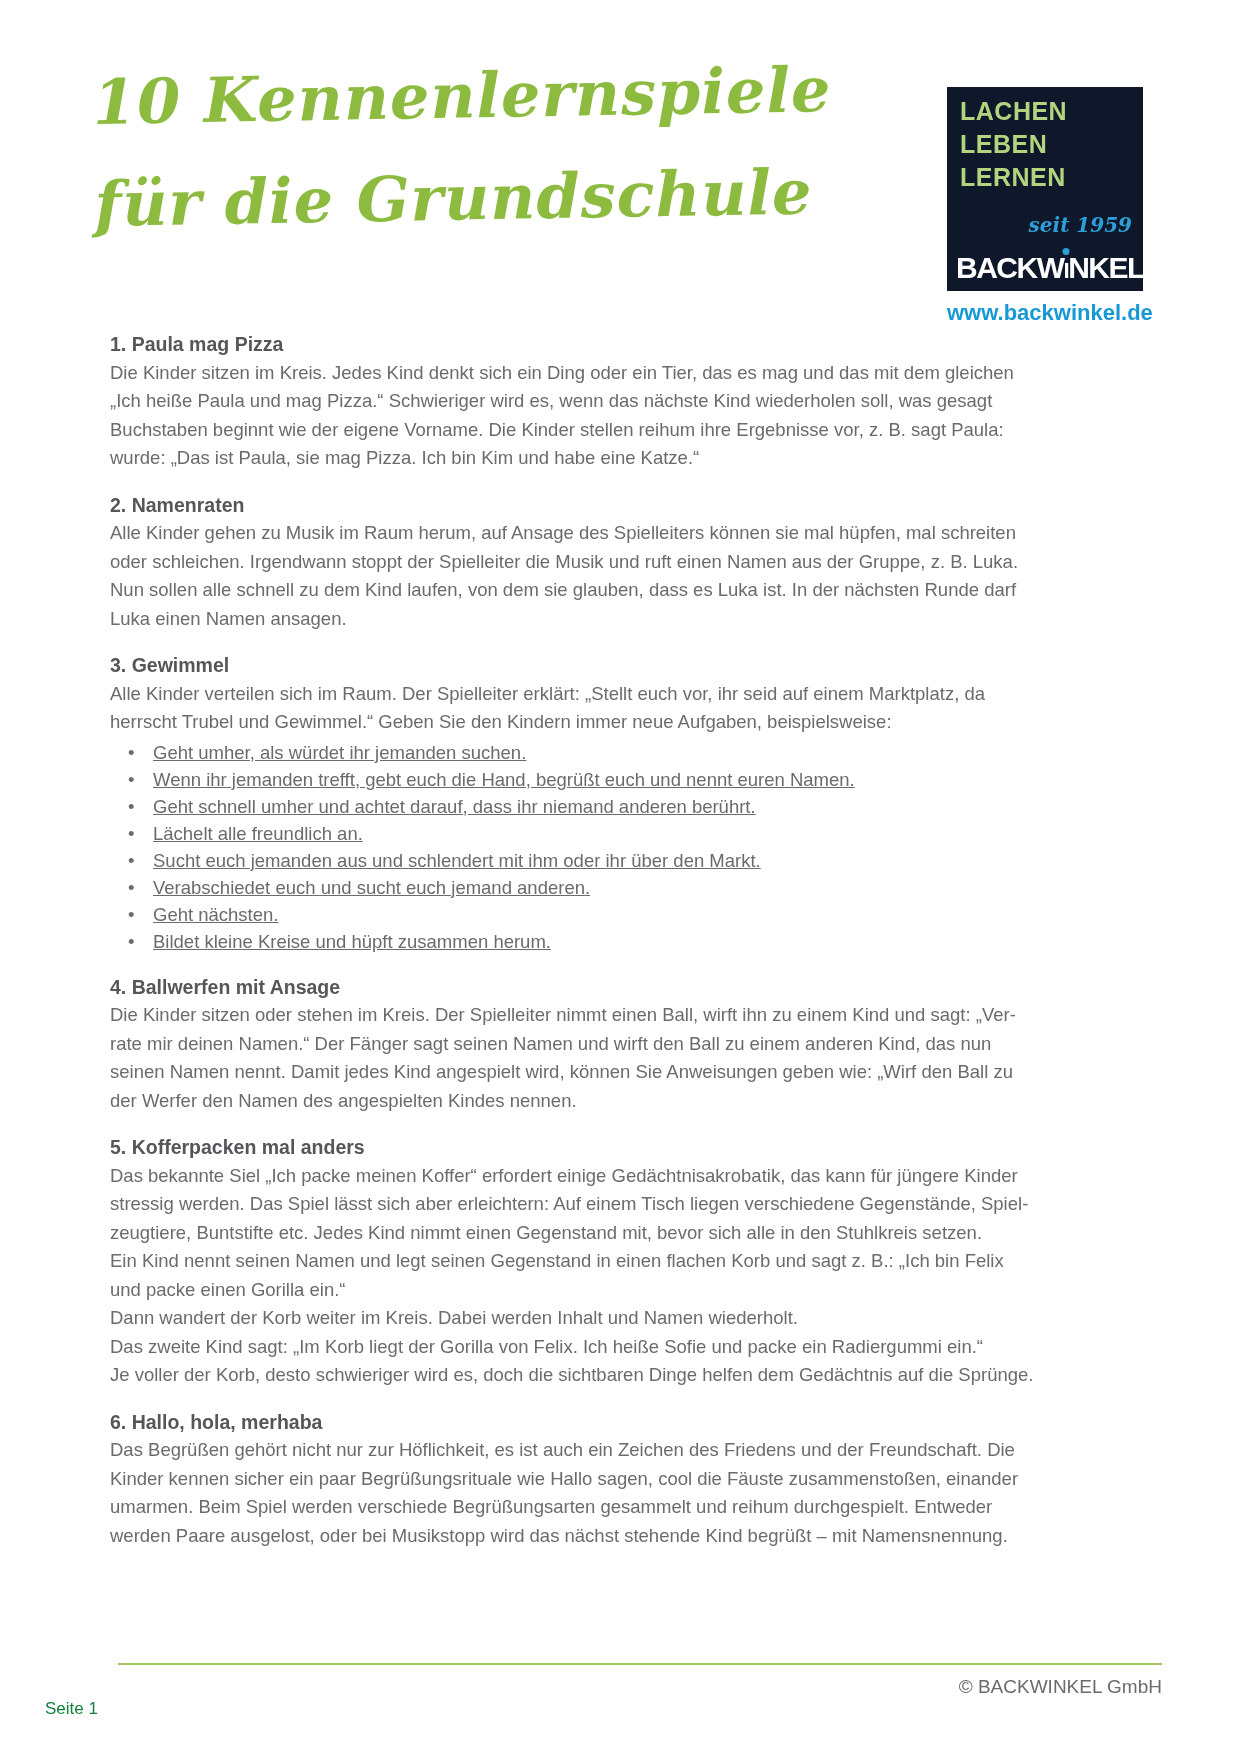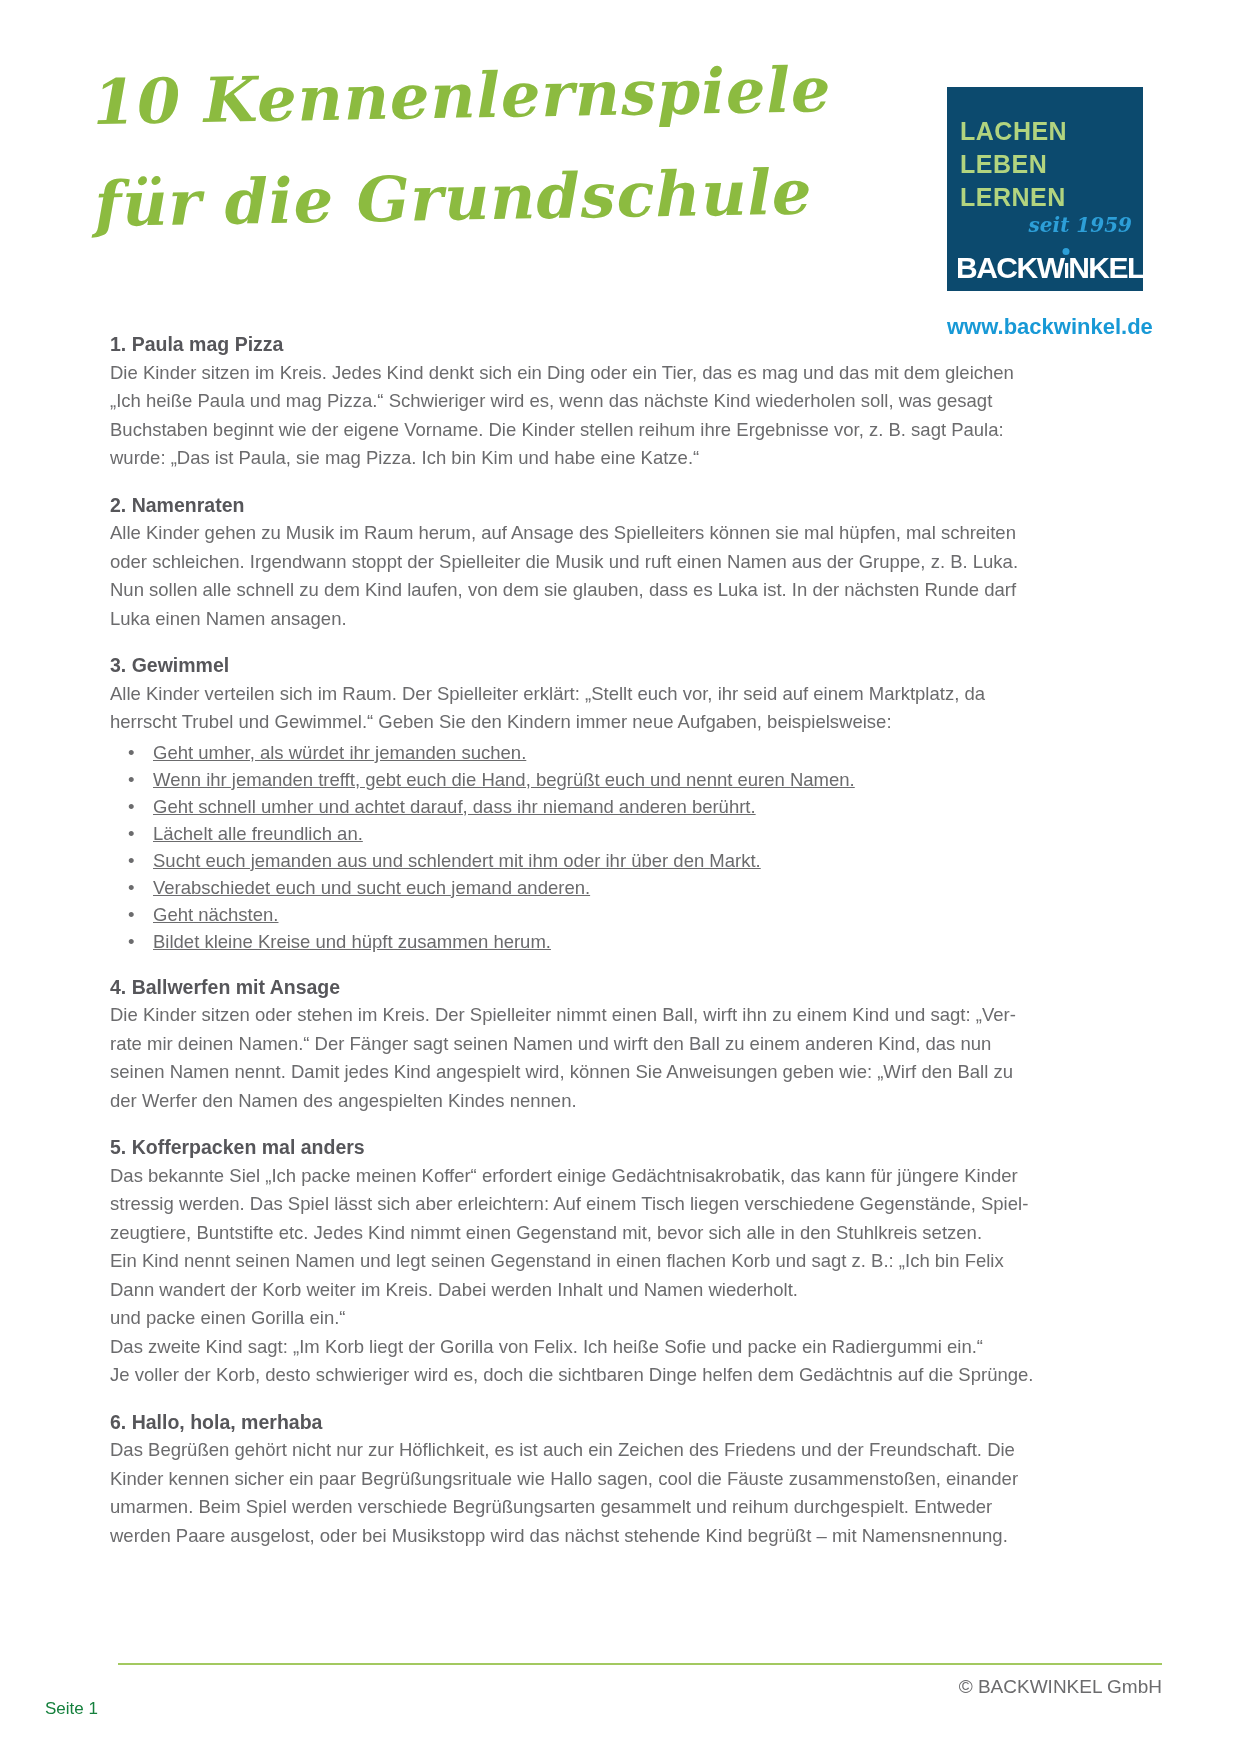--- a/index.html
+++ b/index.html
@@ -10,43 +10,43 @@
   }
   
   .doc-title{
     position:absolute;left:92px;top:52px;
     font-family:"DejaVu Serif", serif;font-style:italic;font-weight:700;
     font-size:62px;line-height:102px;letter-spacing:1px;color:#8cbb40;
     transform:rotate(-1deg);transform-origin:left top;white-space:nowrap;
   }
   .logo-wrap{position:absolute;left:947px;top:87px;width:196px;}
   .logo-box{
-    width:196px;height:204px;background:#0c4a6e;position:relative;
-    box-sizing:border-box;padding:28px 13px;
+    width:196px;height:204px;background:#0f172a;position:relative;
+    box-sizing:border-box;padding:8px 13px;
   }
   .logo-tagline div{
     color:#b2d47f;font-weight:700;font-size:25px;line-height:33px;letter-spacing:.5px;
   }
   .logo-since{
     position:absolute;right:11px;top:126px;color:#2d9fd8;
     font-family:"DejaVu Serif", serif;font-style:italic;font-weight:700;font-size:20px;
     white-space:nowrap;
   }
   .logo-brand{
     position:absolute;left:9px;right:9px;bottom:6px;color:#ffffff;
     font-weight:700;font-size:30px;letter-spacing:-1.5px;white-space:nowrap;
   }
   .brand-i{position:relative;display:inline-block;}
   .brand-i-letter{font-size:0.74em;}
   .brand-i-dot{
     position:absolute;width:7px;height:7px;border-radius:50%;
     background:#2d9fd8;top:-3px;left:50%;transform:translateX(-50%);
   }
   .logo-url{
-    margin-top:23px;text-align:center;color:#1899d6;font-weight:700;font-size:22px;
+    margin-top:9px;text-align:center;color:#1899d6;font-weight:700;font-size:22px;
     text-decoration:none;display:block;
   }
   
   .doc-body{
     position:absolute;left:110px;top:318px;width:940px;
     color:#6b6b6d;font-size:18.5px;
   }
   .content-section{margin:12px 0 18px 0;}
   .section-heading{
     margin:0;font-size:19.5px;line-height:28.5px;font-weight:700;color:#56565a;
@@ -148,22 +148,22 @@
       <div class="line">rate mir deinen Namen.“ Der Fänger sagt seinen Namen und wirft den Ball zu einem anderen Kind, das nun</div>
       <div class="line">seinen Namen nennt. Damit jedes Kind angespielt wird, können Sie Anweisungen geben wie: „Wirf den Ball zu</div>
       <div class="line">der Werfer den Namen des angespielten Kindes nennen.</div>
     </section>
     <section class="content-section">
       <h3 class="section-heading">5. Kofferpacken mal anders</h3>
       <div class="line">Das bekannte Siel „Ich packe meinen Koffer“ erfordert einige Gedächtnisakrobatik, das kann für jüngere Kinder</div>
       <div class="line">stressig werden. Das Spiel lässt sich aber erleichtern: Auf einem Tisch liegen verschiedene Gegenstände, Spiel-</div>
       <div class="line">zeugtiere, Buntstifte etc. Jedes Kind nimmt einen Gegenstand mit, bevor sich alle in den Stuhlkreis setzen.</div>
       <div class="line">Ein Kind nennt seinen Namen und legt seinen Gegenstand in einen flachen Korb und sagt z. B.: „Ich bin Felix</div>
+      <div class="line">und packe einen Gorilla ein.“</div>
       <div class="line">Dann wandert der Korb weiter im Kreis. Dabei werden Inhalt und Namen wiederholt.</div>
-      <div class="line">und packe einen Gorilla ein.“</div>
       <div class="line">Das zweite Kind sagt: „Im Korb liegt der Gorilla von Felix. Ich heiße Sofie und packe ein Radiergummi ein.“</div>
       <div class="line">Je voller der Korb, desto schwieriger wird es, doch die sichtbaren Dinge helfen dem Gedächtnis auf die Sprünge.</div>
     </section>
     <section class="content-section">
       <h3 class="section-heading">6. Hallo, hola, merhaba</h3>
       <div class="line">Das Begrüßen gehört nicht nur zur Höflichkeit, es ist auch ein Zeichen des Friedens und der Freundschaft. Die</div>
       <div class="line">Kinder kennen sicher ein paar Begrüßungsrituale wie Hallo sagen, cool die Fäuste zusammenstoßen, einander</div>
       <div class="line">umarmen. Beim Spiel werden verschiede Begrüßungsarten gesammelt und reihum durchgespielt. Entweder</div>
       <div class="line">werden Paare ausgelost, oder bei Musikstopp wird das nächst stehende Kind begrüßt – mit Namensnennung.</div>
     </section>

